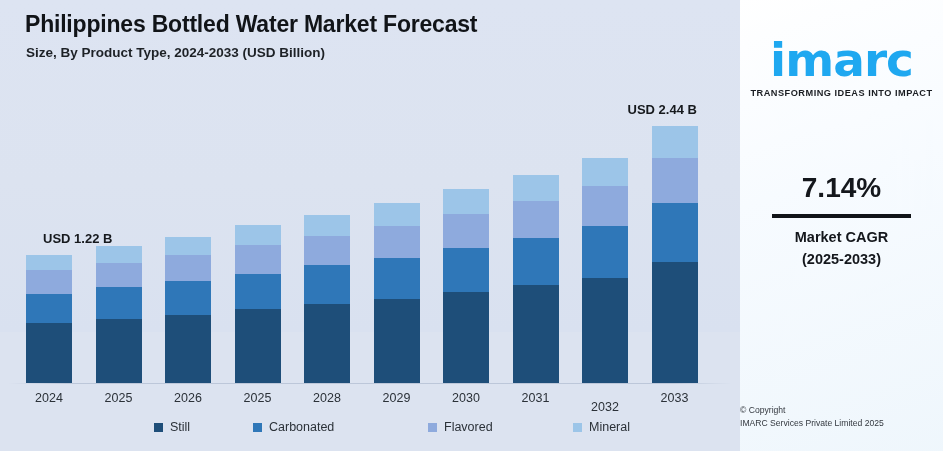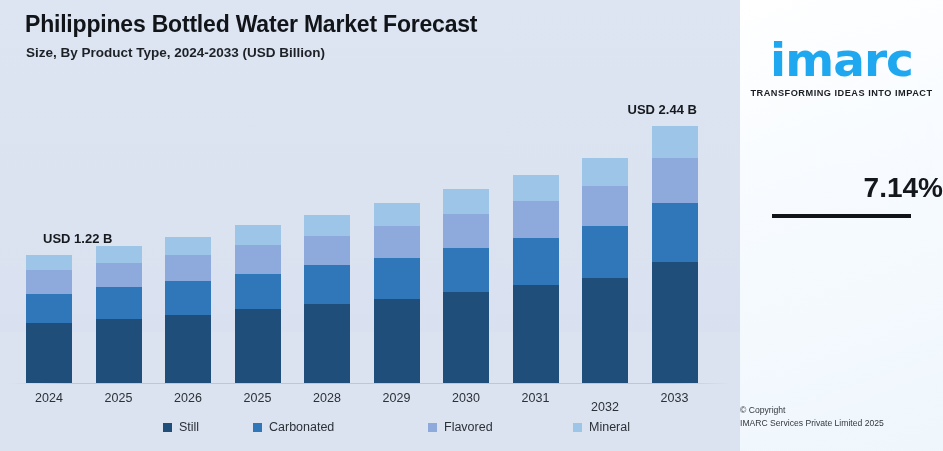--- a/index.html
+++ b/index.html
@@ -76,21 +76,21 @@
   }
   .logo-mark{
     font-size:47px;font-weight:bold;color:#1fa8f0;line-height:.95;
     letter-spacing:-1px;font-family:"DejaVu Sans", sans-serif;
   }
   .logo-tag{
     margin-top:5px;font-size:9.2px;font-weight:bold;color:#1a1d22;
     letter-spacing:.5px;
   }
   .cagr-val{
-    position:absolute;left:0;top:172px;width:203px;text-align:right;
+    position:absolute;left:0;top:172px;width:203px;text-align:center;
     font-size:28px;font-weight:bold;color:#14171c;
   }
   .cagr-rule{
     position:absolute;left:32px;top:214px;width:139px;height:4px;background:#111418;
   }
   .cagr-lbl{
     position:absolute;left:0;top:226px;width:203px;text-align:center;
     font-size:14.5px;font-weight:bold;color:#14171c;line-height:1.55;
   }
   .copy{
@@ -183,21 +183,21 @@
         <div class="xlab" style="left: 148px;">2026</div>
         <div class="xlab" style="left: 217.5px;">2025</div>
         <div class="xlab" style="left: 287px;">2028</div>
         <div class="xlab" style="left: 356.5px;">2029</div>
         <div class="xlab" style="left: 426px;">2030</div>
         <div class="xlab" style="left: 495.5px;">2031</div>
         <div class="xlab" style="left: 565px; margin-top: 9px;">2032</div>
         <div class="xlab" style="left: 634.5px;">2033</div>
       </div>
     <div class="legend" id="legend">
-        <div class="lg" style="left: 142px; padding-left: 21px;">
+        <div class="lg" style="left: 133px; padding-left: 21px;">
           <span class="swatch" style="background: rgb(30, 78, 121);"></span>
           <span>Still</span>
         </div>
         <div class="lg" style="left: 253px;">
           <span class="swatch" style="background: rgb(47, 119, 184);"></span>
           <span>Carbonated</span>
         </div>
         <div class="lg" style="left: 428px;">
           <span class="swatch" style="background: rgb(142, 170, 221);"></span>
           <span>Flavored</span>
@@ -231,20 +231,24 @@
     </svg>
     <div class="bp-tint"></div>
 
     <div class="logo-wrap">
       <div class="logo-mark">imarc</div>
       <div class="logo-tag">TRANSFORMING IDEAS INTO IMPACT</div>
     </div>
 
     <div class="cagr-val">7.14%</div>
     <div class="cagr-rule"></div>
+    <div class="cagr-lbl">
+      <div>Market CAGR</div>
+      <div>(2025-2033)</div>
+    </div>
 
     <div class="copy">
       <div>© Copyright</div>
       <div>IMARC Services Private Limited 2025</div>
     </div>
   </div>
 
 </div>
 
 </body></html>

